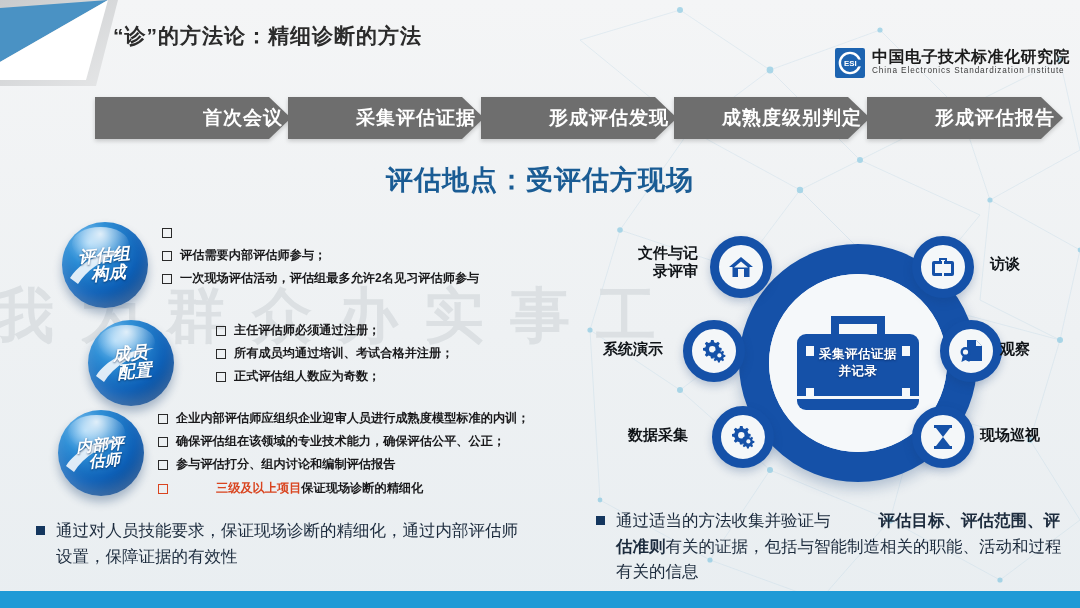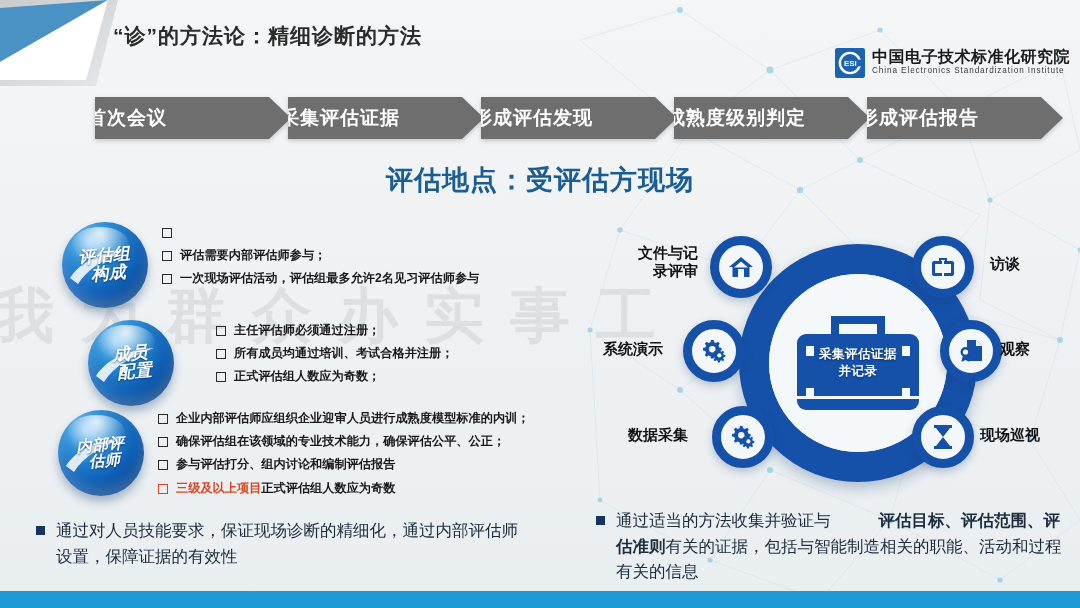--- a/index.html
+++ b/index.html
@@ -39,21 +39,21 @@
   .logo-text{display:flex;flex-direction:column;justify-content:flex-start;}
   .logo-cn{font-size:16px;font-weight:bold;color:#1b1b1b;letter-spacing:.5px;line-height:1.05;white-space:nowrap;}
   .logo-en{font-size:8.2px;color:#3a3a3a;letter-spacing:.9px;line-height:1.3;white-space:nowrap;}
   
   .process{
     position:absolute;left:95px;top:97px;width:965px;height:42px;display:flex;
     filter:drop-shadow(0 2px 2px rgba(0,0,0,.18));
   }
   .chev{
     position:relative;flex:1 1 0;background:#6e6e6e;
-    display:flex;align-items:center;justify-content:flex-start;
+    display:flex;align-items:center;justify-content:flex-end;
     color:#fff;font-size:19px;font-weight:bold;letter-spacing:1px;
     -webkit-clip-path:polygon(0 0, calc(100% - 22px) 0, 100% 50%, calc(100% - 22px) 100%, 0 100%);
     clip-path:polygon(0 0, calc(100% - 22px) 0, 100% 50%, calc(100% - 22px) 100%, 0 100%);
     margin-right:-3px;
   }
   .chev span{transform:translateX(-8px);}
   .chev.first{ -webkit-clip-path:polygon(0 0, calc(100% - 22px) 0, 100% 50%, calc(100% - 22px) 100%, 0 100%);
                clip-path:polygon(0 0, calc(100% - 22px) 0, 100% 50%, calc(100% - 22px) 100%, 0 100%);}
   
   .section-heading{
@@ -91,21 +91,21 @@
   .bline{
     display:flex;align-items:flex-start;gap:8px;
     font-size:12.2px;color:#18181a;font-weight:bold;line-height:1;
     margin-bottom:11px;white-space:nowrap;
   }
   .sqbox{
     flex:0 0 auto;width:8px;height:8px;border:1.4px solid #2a2a2a;
     margin-top:2px;background:transparent;
   }
   .bline.accent .sqbox{border-color:#d9441f;}
-  .bline .redpart{color:#d9441f;}
+  .bline .redpart{color:#d9441f;margin-left:40px;}
   
   .sum{position:absolute;display:flex;gap:11px;align-items:flex-start;}
   .sum .marker{flex:0 0 auto;width:9px;height:9px;background:#14365e;margin-top:8px;}
   .sum .body{font-size:16.5px;color:#1c2b3d;line-height:1.55;}
   .sum .body b{font-weight:bold;padding-left:48px;}
   
   .diagram{position:absolute;left:600px;top:232px;width:470px;height:262px;}
   .ring{
     position:absolute;left:139px;top:12px;width:238px;height:238px;border-radius:50%;
     border:30px solid #1551a8;box-sizing:border-box;
@@ -312,21 +312,21 @@
     <div class="bline">
         <span class="sqbox"></span>
         <span>确保评估组在该领域的专业技术能力，确保评估公平、公正；</span>
       </div>
     <div class="bline">
         <span class="sqbox"></span>
         <span>参与评估打分、组内讨论和编制评估报告</span>
       </div>
     <div class="bline accent">
       <span class="sqbox"></span>
-      <span><span class="redpart">三级及以上项目</span><span>正式评估组人数应为奇数</span></span>
+      <span><span class="redpart">三级及以上项目</span><span>保证现场诊断的精细化</span></span>
     </div>
   </div>
 </div>
 
 <div class="sum" style="left:36px;top:518px;width:490px;">
   <span class="marker"></span>
   <div class="body">通过对人员技能要求，保证现场诊断的精细化，通过内部评估师设置，保障证据的有效性</div>
 </div>
 
 <div class="sum" style="left:596px;top:508px;width:470px;">

